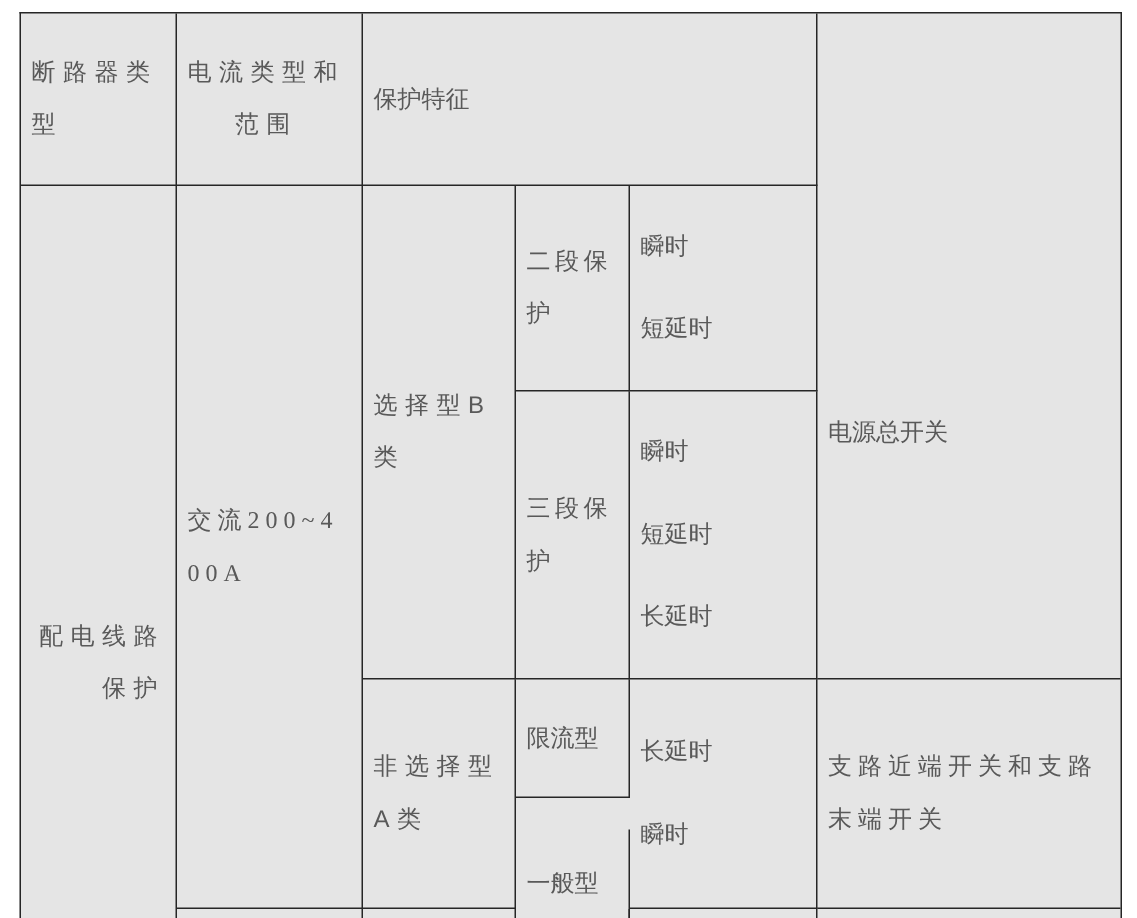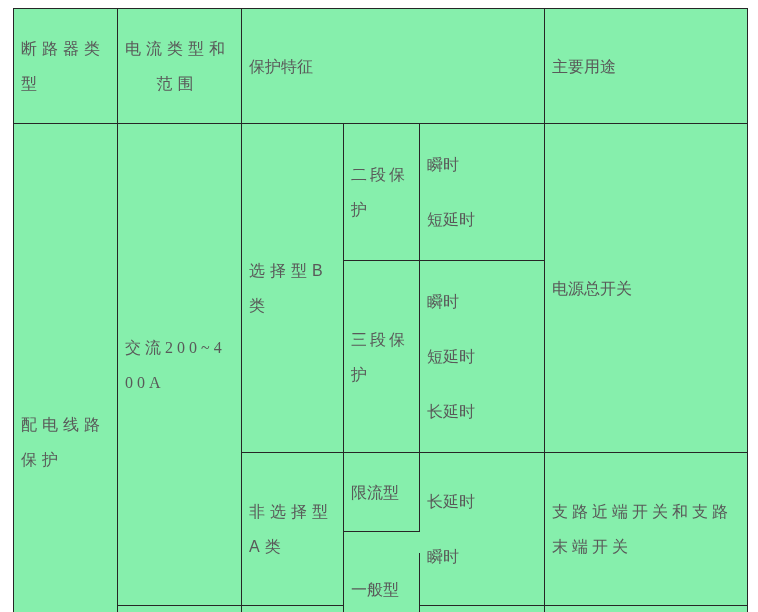--- a/index.html
+++ b/index.html
@@ -13,21 +13,21 @@
   }
   .table-wrap {
     position: absolute;
     left: 13px;
     top: 8px;
     width: 735px;
     height: 604px;
     box-sizing: border-box;
     border: 1px solid #262626;
     border-bottom: none;
-    background: #86efac;
+    background: #e5e5e5;
   }
   .cell {
     position: absolute;
     box-sizing: border-box;
     border-right: 1px solid #262626;
     border-bottom: 1px solid #262626;
     display: flex;
     align-items: center;
     padding: 0 7px;
     color: #595959;
@@ -39,20 +39,21 @@
   .no-r { border-right: none; }
   .no-b { border-bottom: none; }
   .para { line-height: 55px; }
   .ls5 { letter-spacing: 5px; }
   .ls4 { letter-spacing: 4px; }
   .ls3 { letter-spacing: 3px; }
   .top-anchor {
     display: block;
     align-items: initial;
     padding-top: 283px;
+    text-align: right;
   }
   
   .h1  { left: 0;    top: 0;   width: 104px; height: 115px; }
   .h2  { left: 104px; top: 0;  width: 124px; height: 115px; text-align: center; }
   .h3  { left: 228px; top: 0;  width: 303px; height: 115px; }
   .h4  { left: 531px; top: 0;  width: 202px; height: 115px; }
   
   .bc1  { left: 0;     top: 115px; width: 104px; height: 489px; }
   .bc2  { left: 104px; top: 115px; width: 124px; height: 482px; font-family: Liberation Serif, serif; }
   .bc3a { left: 228px; top: 115px; width: 102px; height: 329px; }
@@ -76,21 +77,20 @@
 </head>
 <body>
 
 <div class="table-wrap">
 
   <div class="cell h1 ls5">断路器类
 型</div>
   <div class="cell h2 ls5">电流类型和
 范围</div>
   <div class="cell h3">保护特征</div>
-  <div class="cell h4 no-r">主要用途</div>
 
   <div class="cell bc1 ls5 no-b top-anchor">配电线路
 保护</div>
 
   <div class="cell bc2 ls4">交流200~4
 00A</div>
 
   <div class="cell bc3a ls5">选择型B
 类</div>
   <div class="cell bc3b ls5">非选择型

